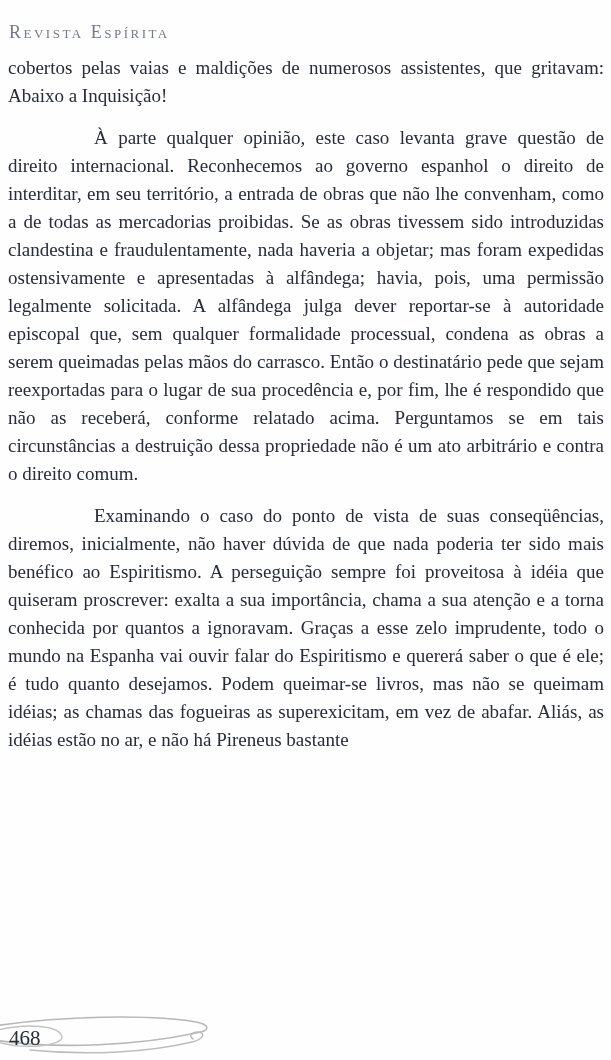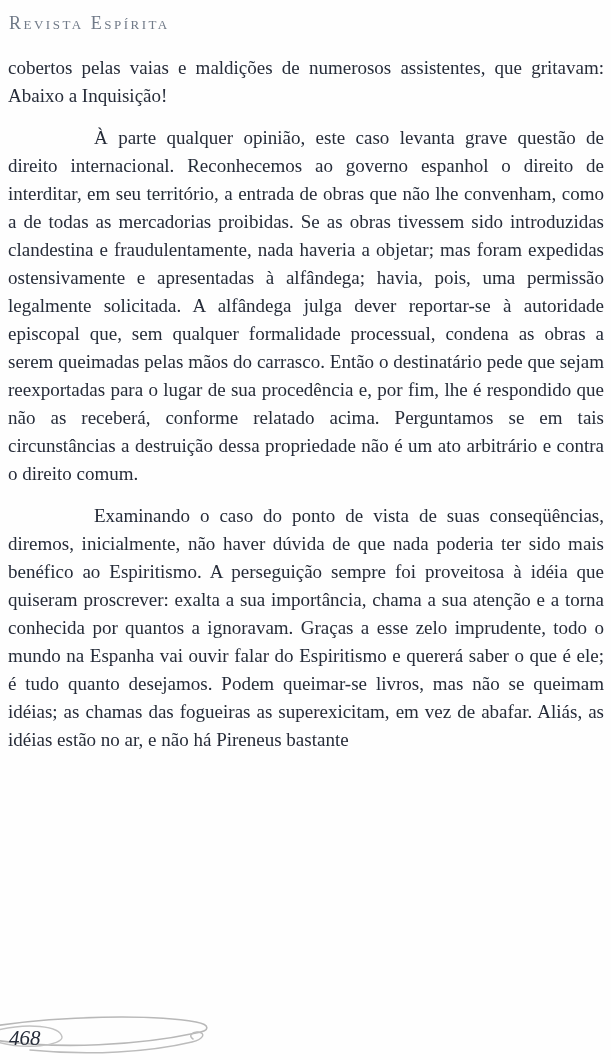--- a/index.html
+++ b/index.html
@@ -10,21 +10,21 @@
     width: 611px;
     height: 1060px;
     position: relative;
     background: #fefefe;
     font-family: "Liberation Serif", serif;
     overflow: hidden;
   }
   .running-header {
     position: absolute;
     left: 9px;
-    top: 13px;
+    top: 22px;
     font-family: "Liberation Serif", serif;
     font-variant: small-caps;
     font-size: 18px;
     letter-spacing: 2.5px;
     color: #707a88;
   }
   .page-body {
     position: absolute;
     left: 8px;
     top: 54px;
@@ -43,21 +43,20 @@
   }
   .book-title-italic {
     font-style: italic;
   }
   .footer {
     position: absolute;
     left: 0;
     top: 1012px;
     width: 602px;
     height: 48px;
-    font-style: italic;
   }
   .flourish-svg {
     position: absolute;
     left: 0;
     top: 0;
   }
   .page-number {
     position: absolute;
     left: 9px;
     top: 14px;

